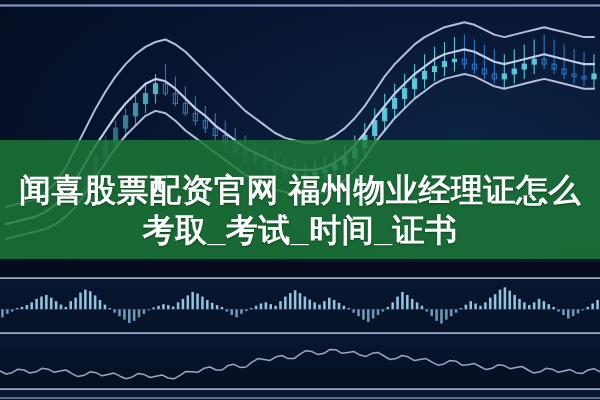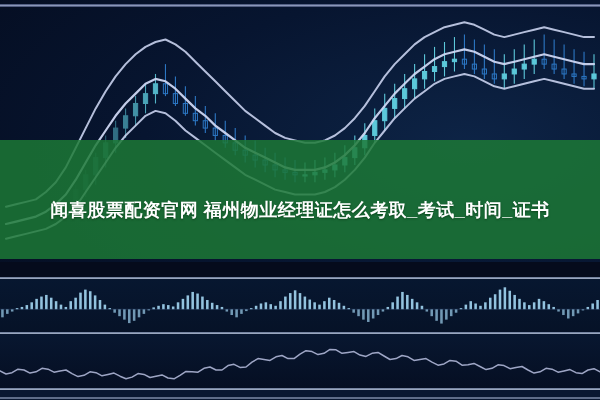--- a/index.html
+++ b/index.html
@@ -35,21 +35,21 @@
     mix-blend-mode:normal;
   }
 
   
   #title-wrap{
     position:absolute;left:0;top:140px;width:600px;height:119px;
     display:flex;align-items:center;justify-content:center;
     padding:0 14px;box-sizing:border-box;
   }
   #title-text{
-    color:#ffffff;font-weight:bold;font-size:18px;line-height:40px;
+    color:#ffffff;font-weight:bold;font-size:32px;line-height:40px;
     text-align:center;letter-spacing:.5px;
     text-shadow:0 1px 2px rgba(0,40,10,.55);
     white-space:normal;word-break:break-all;margin-top:20px;
   }
 </style>
 </head>
 <body>
 
 <div id="stage">
 

